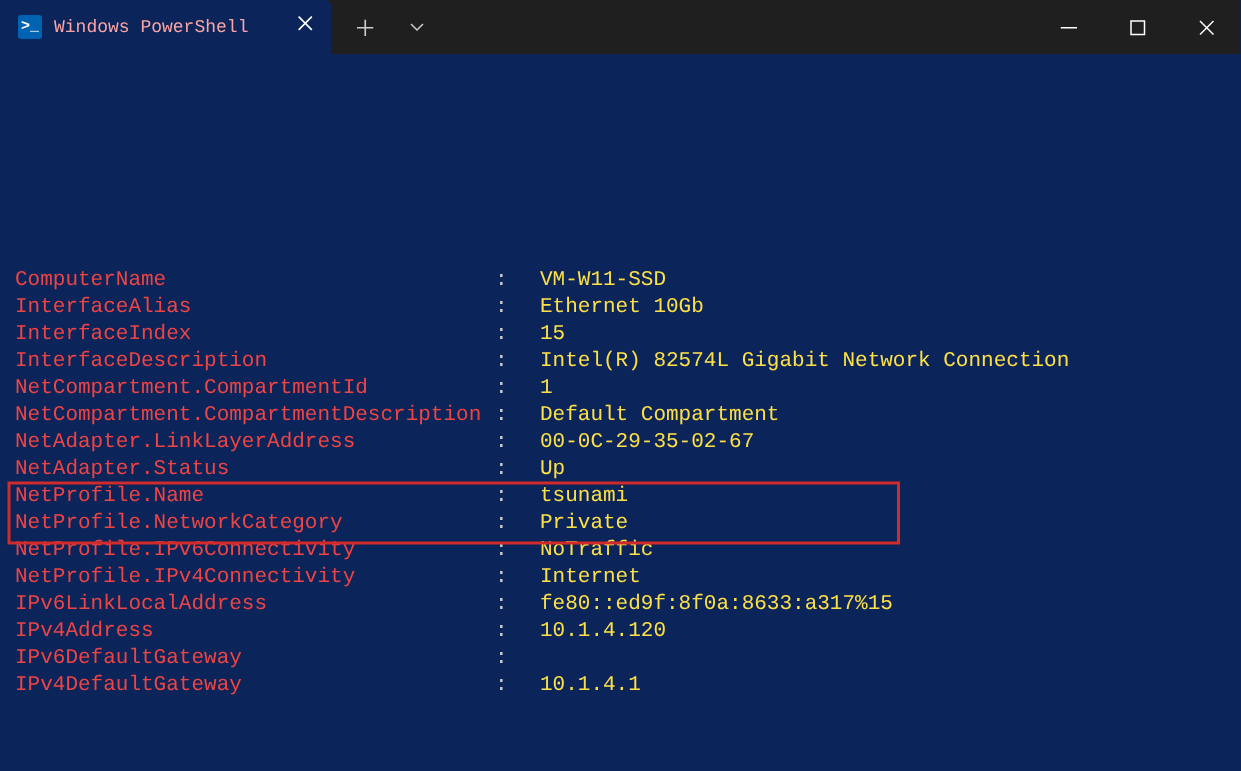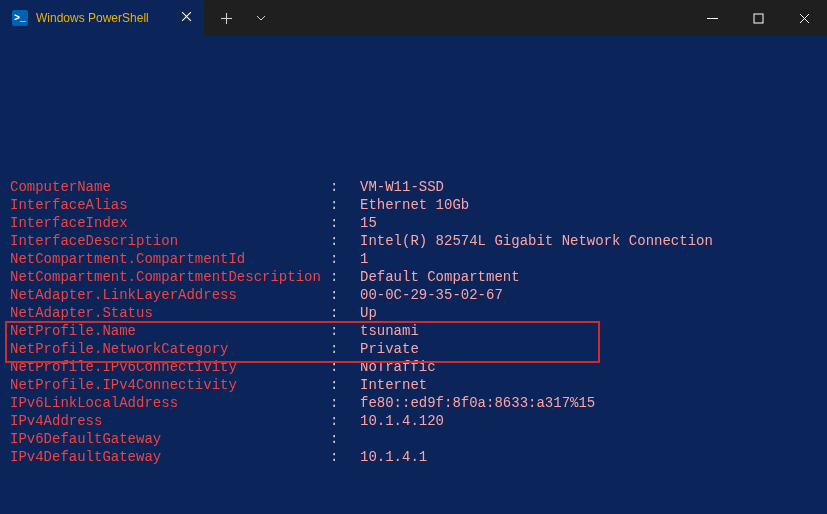--- a/index.html
+++ b/index.html
@@ -1,38 +1,38 @@
 <!DOCTYPE html>
 <html><head>
   <meta charset="utf-8">
   <style>
     * { margin: 0; padding: 0; box-sizing: border-box; }
     body { width: 827px; height: 514px; background: #0b2459; font-family: Consolas, 'Courier New', monospace; font-size: 14px; overflow: hidden; }
 
     .titlebar { display: flex; align-items: center; height: 36px; background: #1f1f1f; color: #fff; }
     .tab { display: flex; align-items: center; gap: 8px; background: #0b2459; height: 36px; padding: 0 12px; border-top-right-radius: 4px; margin-left: 0; }
     .tab-icon { display: inline-flex; width: 16px; height: 16px; background: #0063b1; border-radius: 2px; align-items: center; justify-content: center; font-size: 10px; color: #fff; font-weight: bold; }
-    .tab-title { color: #eab308; font-family: Liberation Sans, sans-serif; font-size: 12px; }
+    .tab-title { color: #fca5a5; font-family: Liberation Mono, monospace; font-size: 12px; }
     .tab-close { color: #fff; margin-left: 24px; cursor: pointer; }
     .tab-actions { display: flex; align-items: center; padding: 0 8px; gap: 4px; }
     .newtab, .dropdown-btn { color: #ccc; width: 30px; height: 28px; display: flex; align-items: center; justify-content: center; cursor: pointer; font-family: "Segoe UI", sans-serif; }
     .win-controls { margin-left: auto; display: flex; }
     .win-btn { width: 46px; height: 36px; display: flex; align-items: center; justify-content: center; color: #fff; cursor: pointer; }
     .win-btn svg { width: 11px; height: 11px; }
 
     .terminal { background: #0b2459; padding: 8px 10px; color: #ccc; line-height: 18px; white-space: pre; font-family: Consolas, 'Courier New', monospace; }
     .prompt-prefix { color: #ccc; }
     .cmd { color: #e8c64e; }
     .param { color: #888; }
 
     .output { margin-top: 26px; position: relative; }
     .row { display: flex; }
     .key { width: 320px; color: #ef4444; }
     .sep { width: 30px; color: #ccc; text-align: left; }
-    .val { color: #fca5a5; }
+    .val { color: #fde047; }
 
     .highlight-box { position: absolute; border: 2px solid #d22b2b; left: -5px; width: 595px; top: 197px; height: 42px; pointer-events: none; }
   </style>
 </head>
 <body>
 
 <div class="titlebar">
   <div class="tab">
     <span class="tab-icon">&gt;_</span>
     <span class="tab-title">Windows PowerShell</span>

